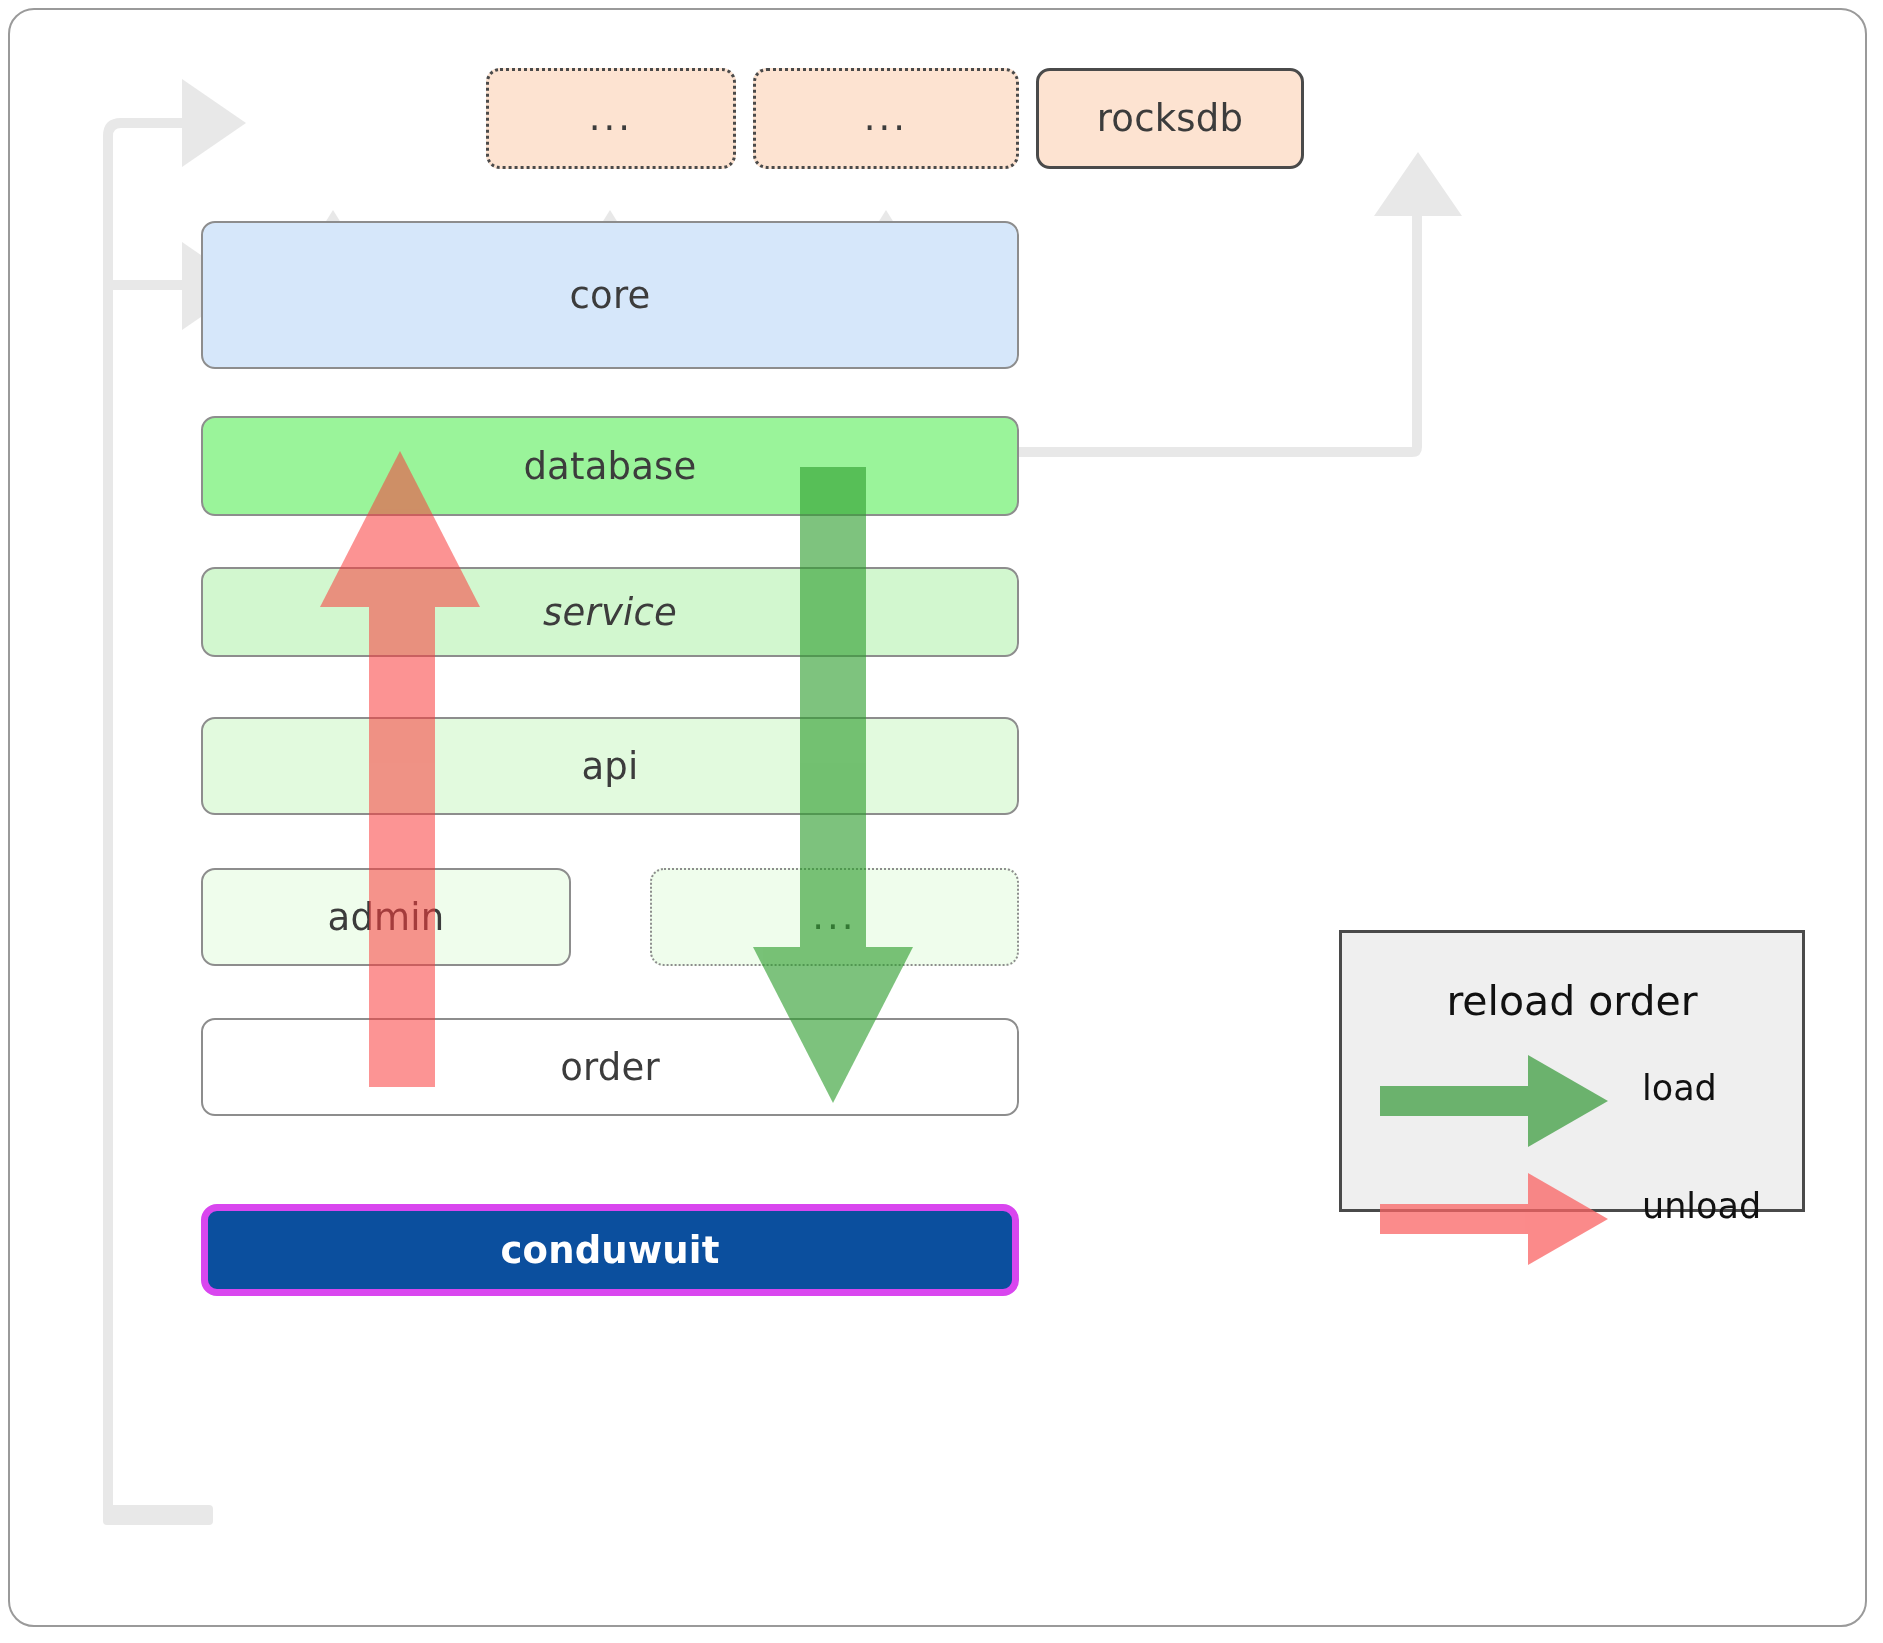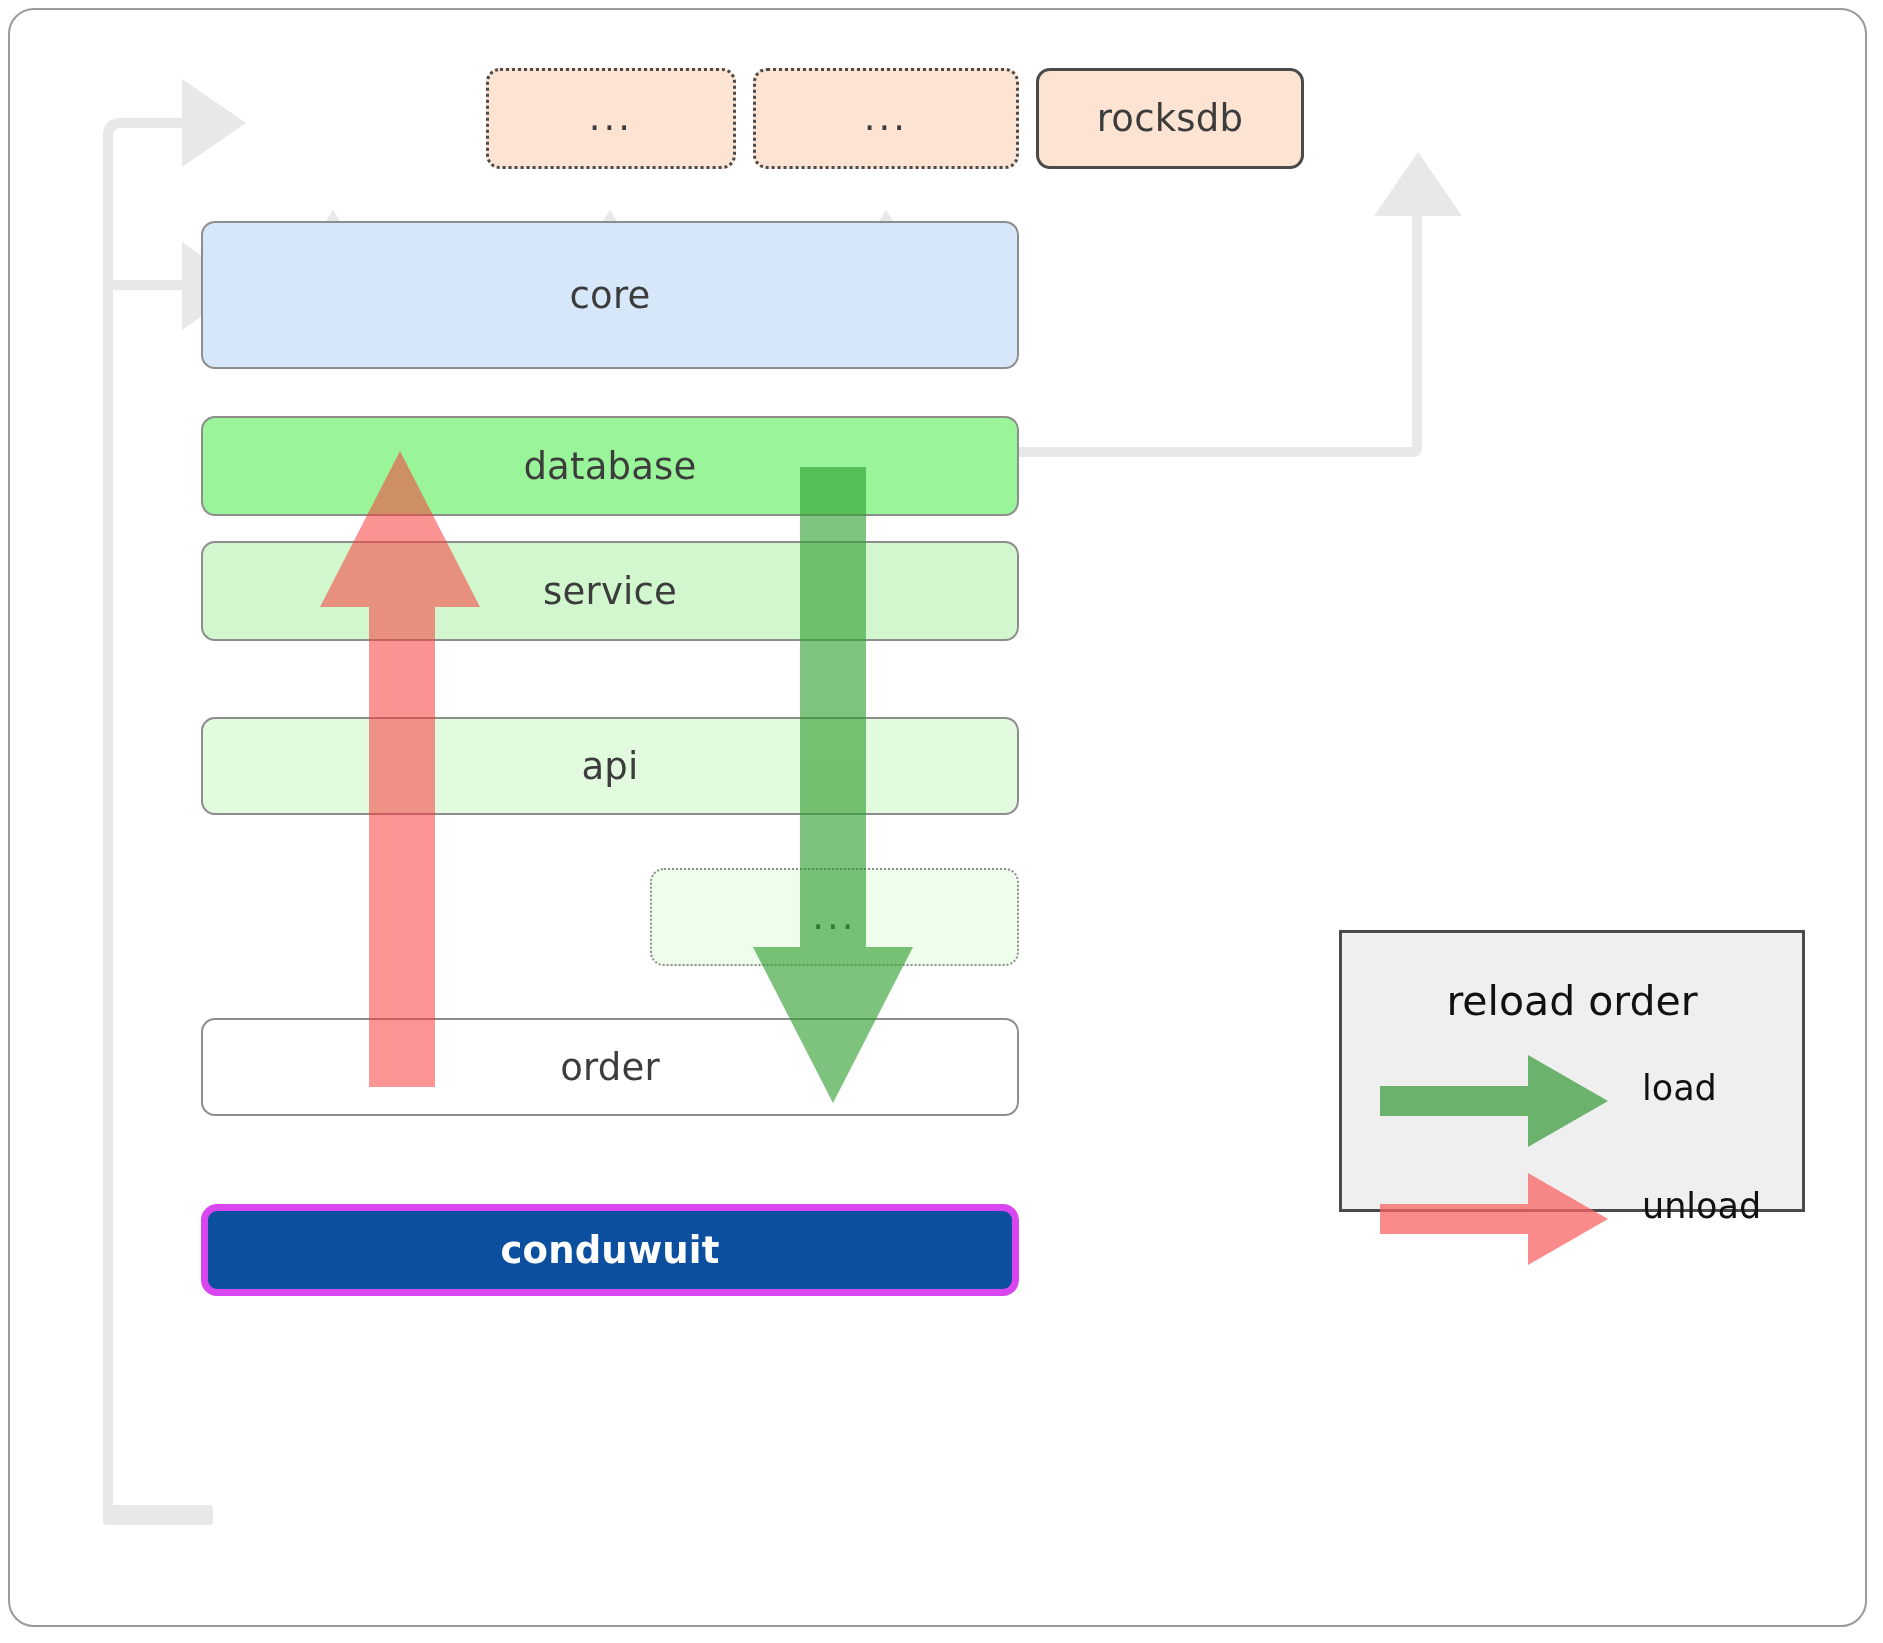--- a/index.html
+++ b/index.html
@@ -161,28 +161,31 @@
     </div>
 
     <div class="node blue solid-gray" style="left:201px; top:221px; width:818px; height:148px;">
       <span>core</span>
     </div>
 
     <div class="node green-1 solid-gray" style="left:201px; top:416px; width:818px; height:100px;">
       <span>database</span>
     </div>
 
-    <div class="node green-2 solid-gray" style="left:201px; top:541px; width:818px; height:100px;">
+    <div class="node green-2 solid-gray" style="left:201px; top:567px; width:818px; height:90px;font-style:italic;">
       <span>service</span>
     </div>
 
     <div class="node green-3 solid-gray" style="left:201px; top:717px; width:818px; height:98px;">
       <span>api</span>
     </div>
 
+    <div class="node green-4 solid-gray" style="left:201px; top:868px; width:370px; height:98px;">
+      <span>admin</span>
+    </div>
     <div class="node green-4 dotted-gray" style="left:650px; top:868px; width:369px; height:98px;">
       <span class="dots">...</span>
     </div>
 
     <div class="node clear solid-gray" style="left:201px; top:1018px; width:818px; height:98px;">
       <span>order</span>
     </div>
 
     <div class="node navy" style="left:201px; top:1204px; width:818px; height:92px; border-radius:16px;">
       <span>conduwuit</span>

